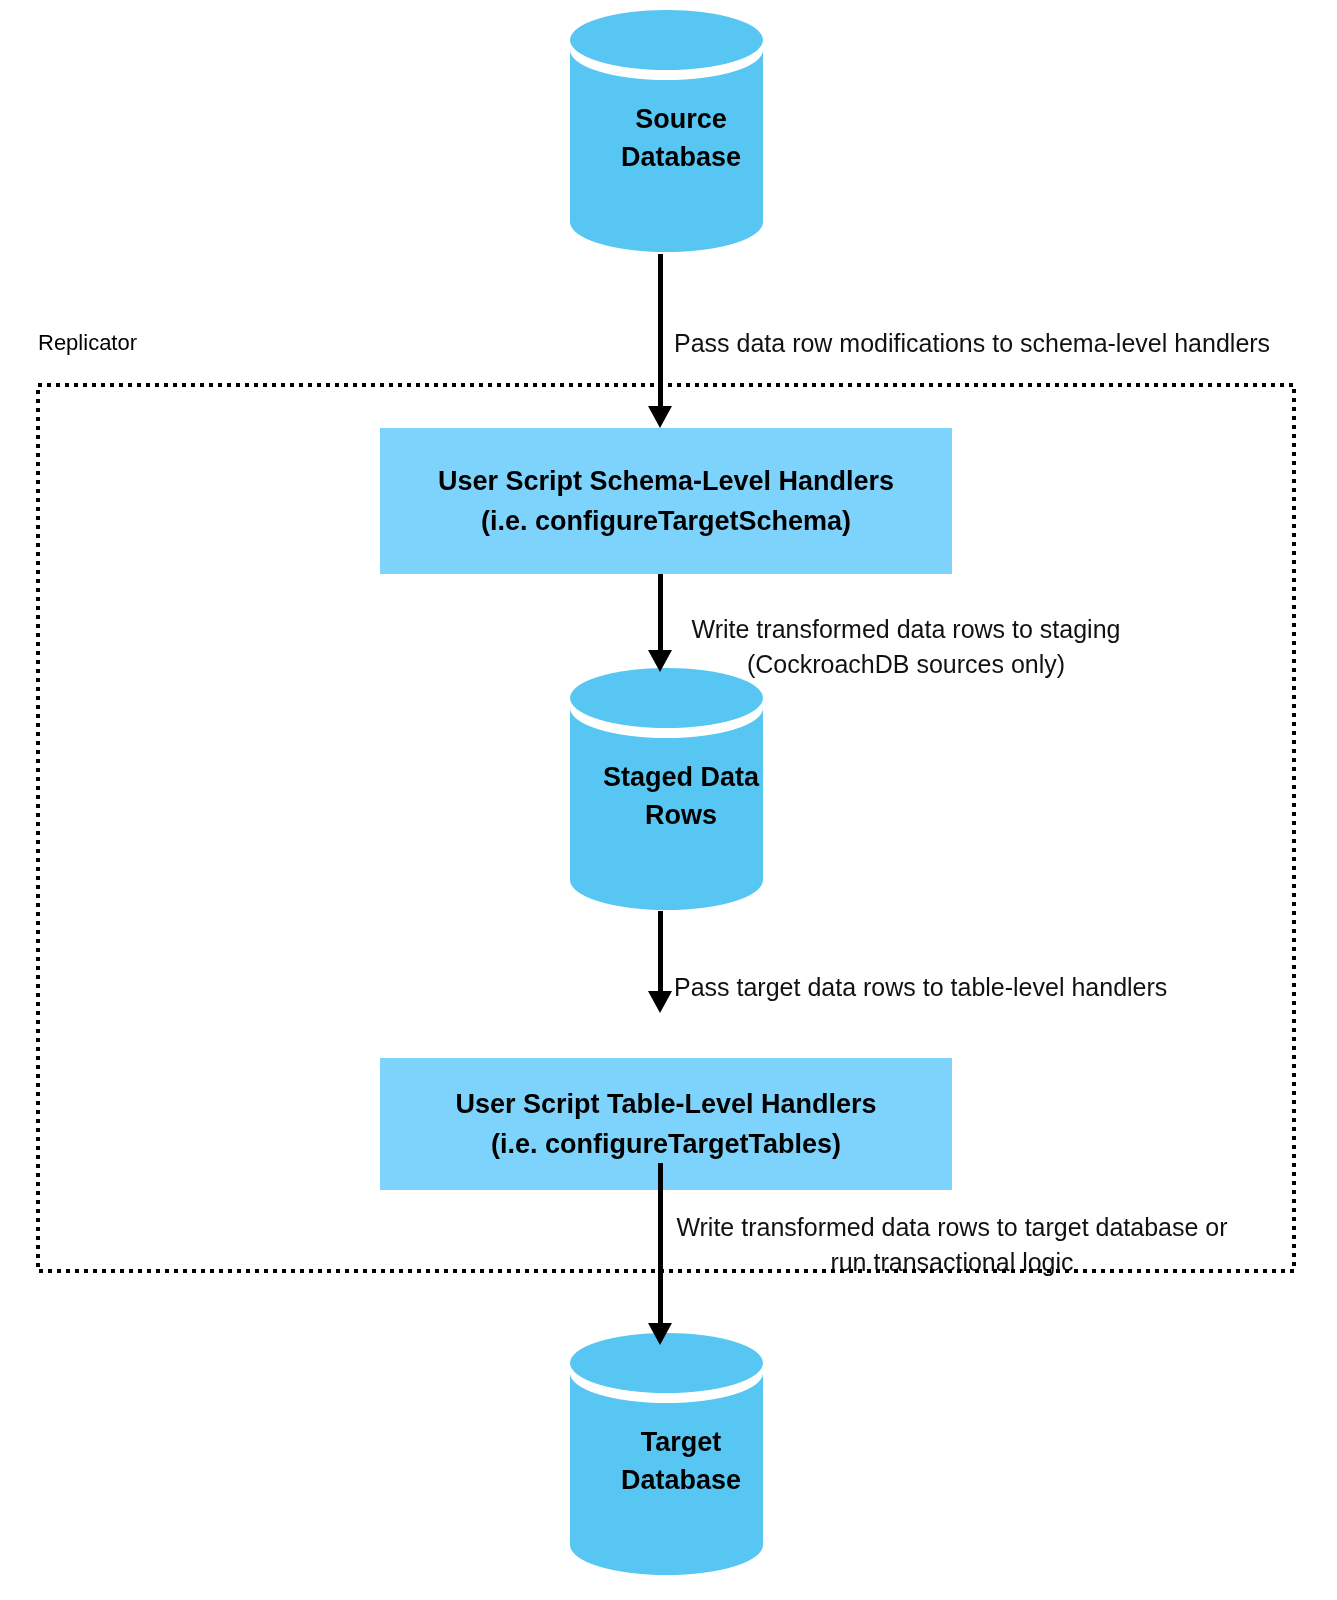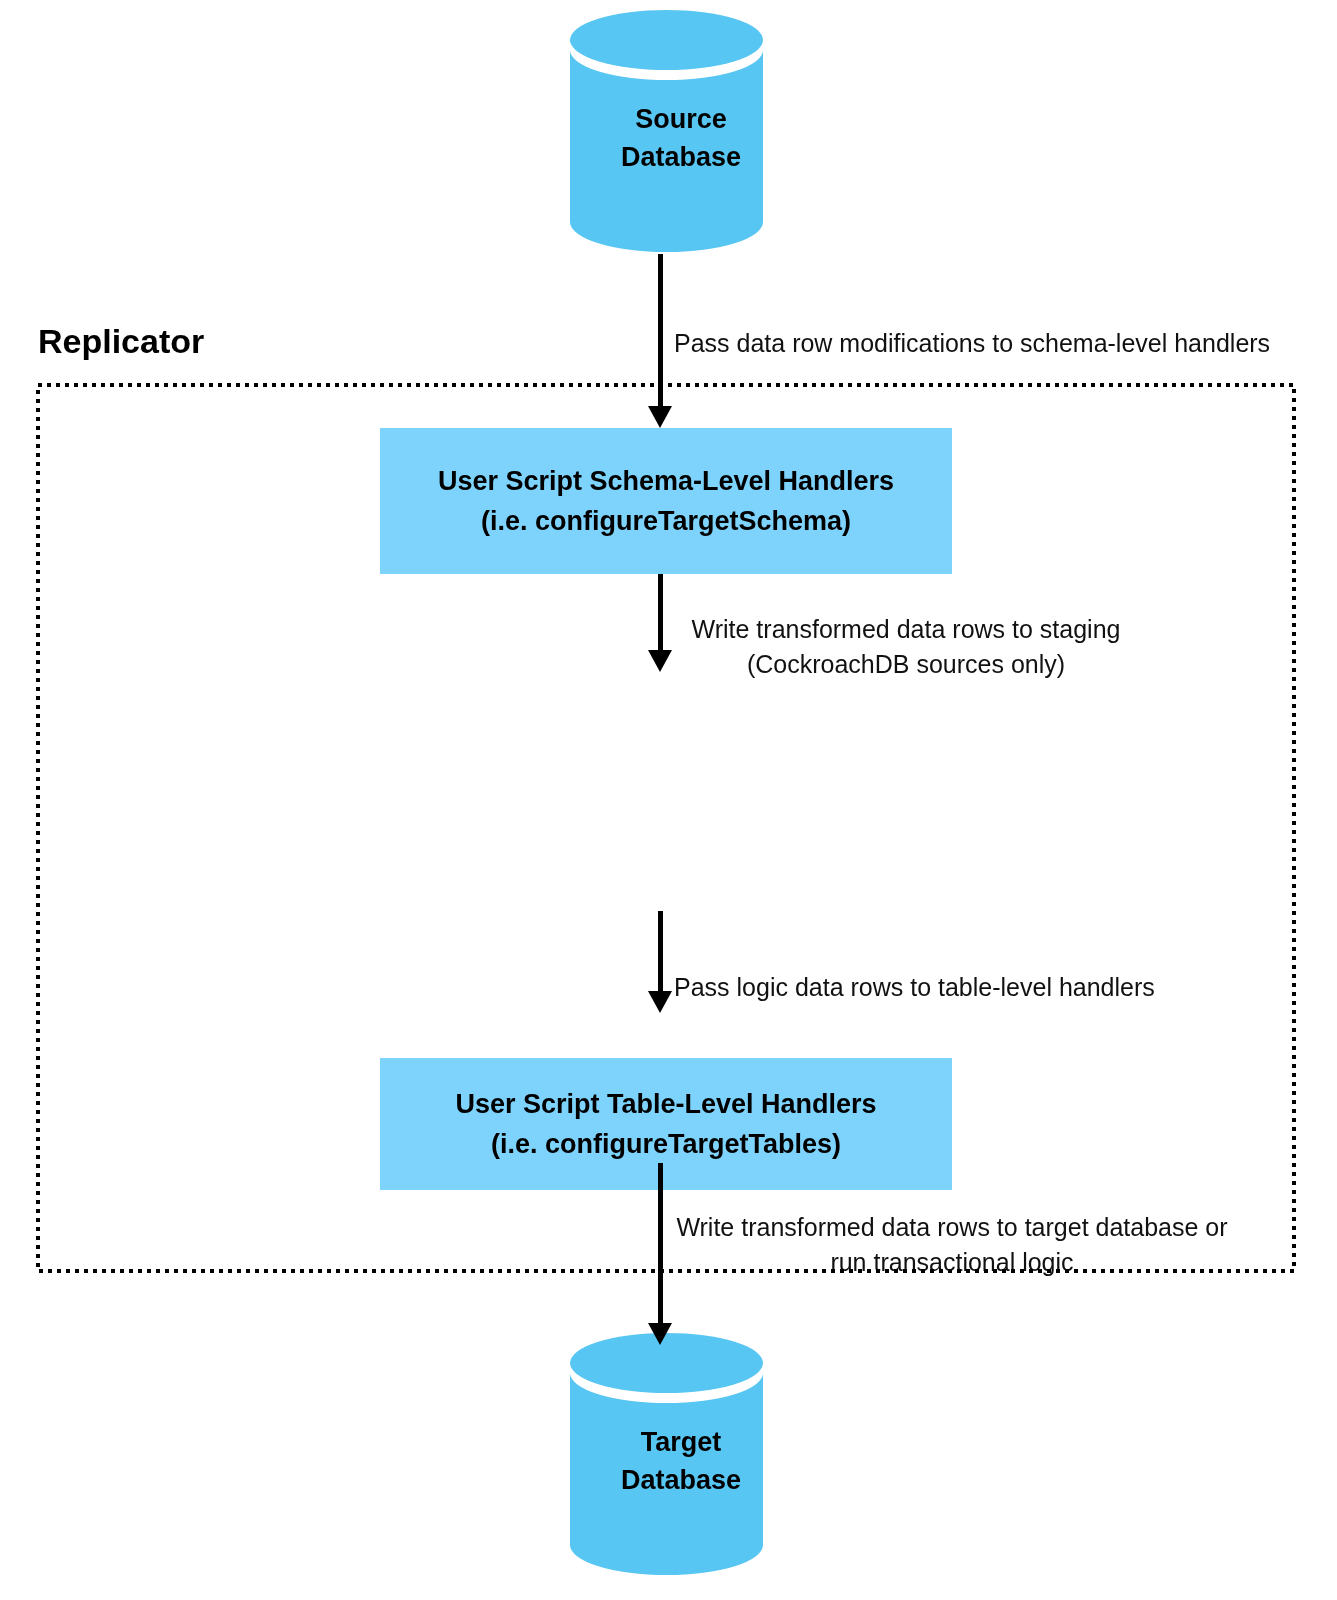--- a/index.html
+++ b/index.html
@@ -22,21 +22,21 @@
     font-weight:700;font-size:27px;line-height:40px;white-space:pre-line;
   }
   
   .arrow{position:absolute;width:24px;display:flex;flex-direction:column;align-items:center;z-index:5;}
   .arrow .line{width:5px;flex:1;background:#000;}
   .arrow .head{width:0;height:0;border-left:12px solid transparent;border-right:12px solid transparent;border-top:22px solid #000;}
   
   .edge-label{position:absolute;font-size:25px;line-height:35px;color:#111;white-space:pre;margin-top:22px;}
   .edge-label.centered{text-align:center;}
   
-  .replicator-title{position:absolute;left:38px;top:322px;font-size:34px;font-weight:700;}
+  .replicator-title{position:absolute;left:38px;top:330px;font-size:22px;font-weight:400;}
   .group-border{position:absolute;left:36px;top:383px;z-index:1;}
 </style>
 </head>
 <body>
 
 <div class="canvas">
 
   <div class="replicator-title">Replicator</div>
   <svg class="group-border" width="1262" height="892">
     <rect x="2" y="2" width="1256" height="886" fill="none" stroke="#000" stroke-width="4" stroke-dasharray="4 5"></rect>
@@ -61,26 +61,35 @@
   <div class="box" style="top:428px;height:146px;">User Script Schema-Level Handlers
 (i.e. configureTargetSchema)</div>
 
   <div class="arrow" style="left:648px;top:574px;height:98px;">
     <div class="line"></div>
     <div class="head"></div>
   </div>
   <div class="edge-label centered" style="left:666px;top:590px;width:480px;">Write transformed data rows to staging
 (CockroachDB sources only)</div>
 
+  <div class="cyl" style="left:570px;top:668px;">
+    <svg viewBox="0 0 193 246">
+      <path d="M0,40 A96.5,30 0 0 0 193,40 L193,212 A96.5,30 0 0 1 0,212 Z" fill="#57C6F2"></path>
+      <ellipse cx="96.5" cy="37" rx="96.5" ry="31" fill="#FFFFFF"></ellipse>
+      <ellipse cx="96.5" cy="30" rx="96.5" ry="30" fill="#57C6F2"></ellipse>
+    </svg>
+    <div class="node-label">Staged Data
+Rows</div>
+  </div>
 
   <div class="arrow" style="left:648px;top:911px;height:102px;">
     <div class="line"></div>
     <div class="head"></div>
   </div>
-  <div class="edge-label" style="left:674px;top:948px;">Pass logic data rows to table-level handlers</div>
+  <div class="edge-label" style="left:674px;top:948px;">Pass target data rows to table-level handlers</div>
 
   <div class="box" style="top:1058px;height:132px;">User Script Table-Level Handlers
 (i.e. configureTargetTables)</div>
 
   <div class="arrow" style="left:648px;top:1163px;height:182px;">
     <div class="line"></div>
     <div class="head"></div>
   </div>
   <div class="edge-label centered" style="left:636px;top:1188px;width:632px;">Write transformed data rows to target database or
 run transactional logic</div>

